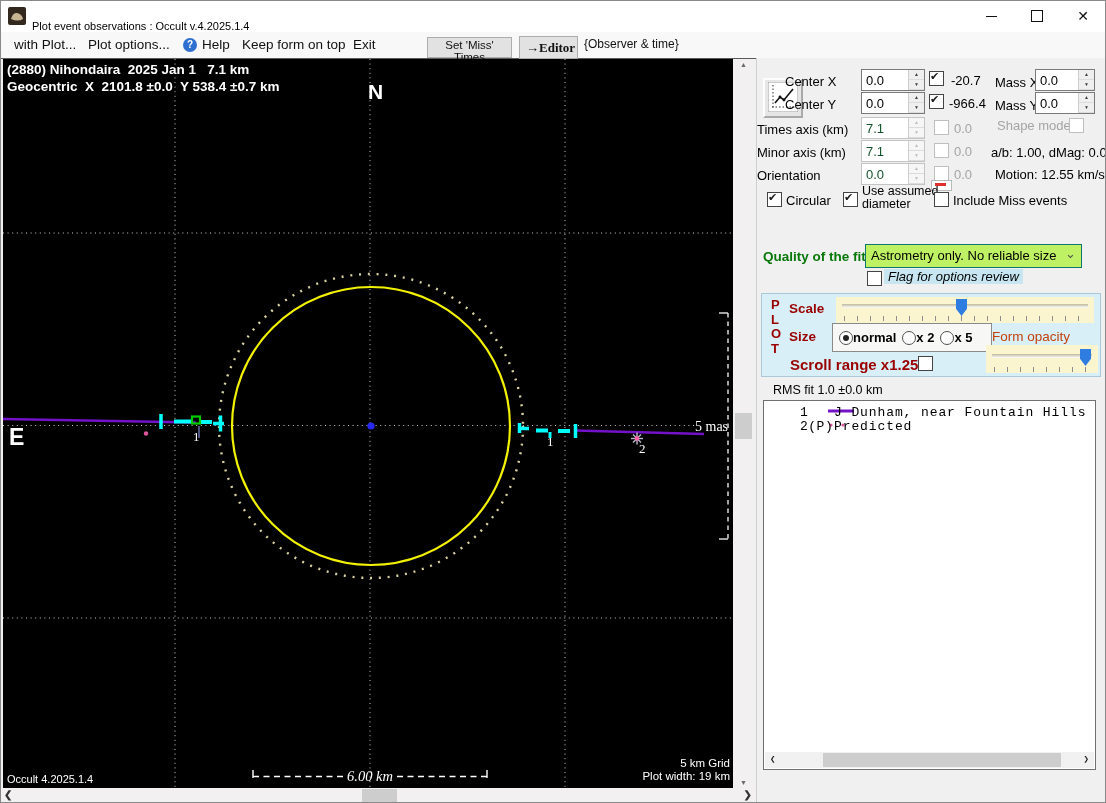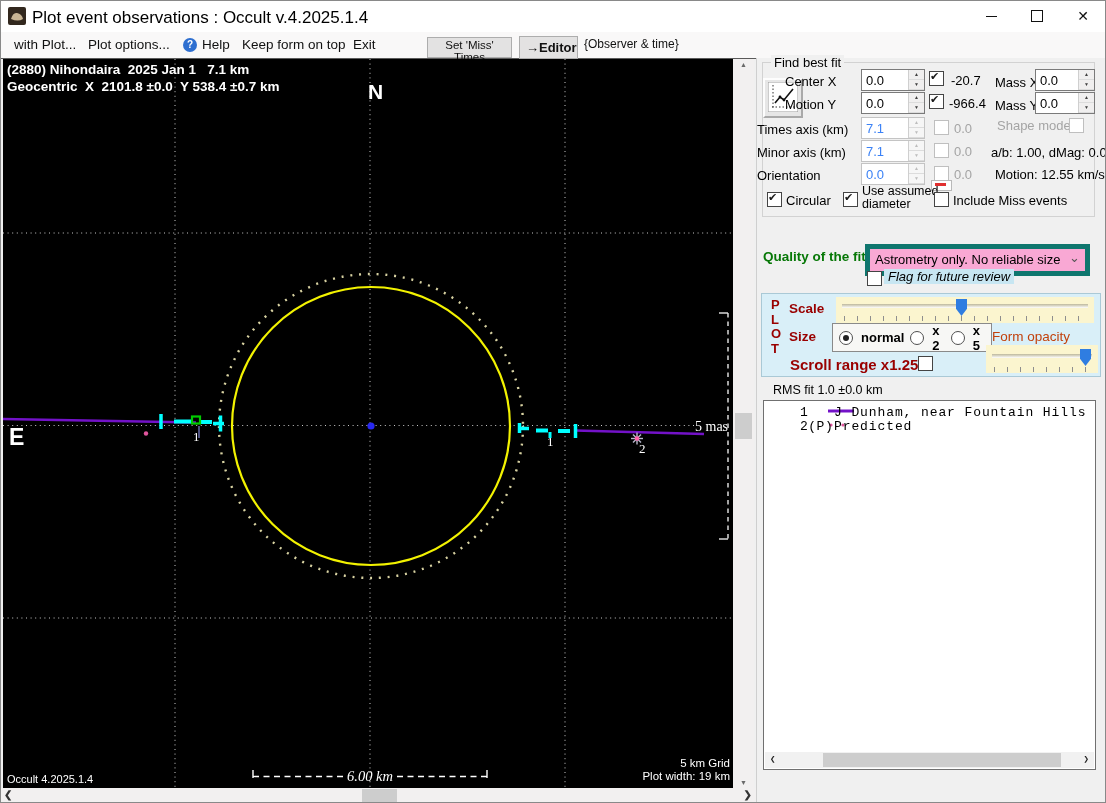--- a/index.html
+++ b/index.html
@@ -3,21 +3,21 @@
 <meta charset="utf-8">
 <style>
   html,body{margin:0;padding:0}
   body{width:1106px;height:803px;position:relative;background:#f0f0f0;
        font-family:"Liberation Sans",sans-serif;overflow:hidden;font-size:13px;color:#000}
   .abs{position:absolute}
   .frame{position:absolute;inset:0;border:1px solid #898989;pointer-events:none;z-index:99}
 
   
   .titlebar{position:absolute;left:0;top:0;width:1106px;height:32px;background:#fff}
-  .title-text{position:absolute;left:32px;top:8px;font-size:17px}
+  .title-text{position:absolute;left:32px;top:20px;font-size:11px}
   .wbtn{position:absolute;top:0;width:46px;height:32px;display:flex;align-items:center;justify-content:center;font-size:12px;color:#111}
   .wbtn .mini{width:11px;height:1px;background:#111}
   .wbtn .maxi{width:10px;height:10px;border:1px solid #111}
 
   
   .menubar{position:absolute;left:0;top:32px;width:1106px;height:26px;background:#f9f8f8;border-bottom:1px solid #5a5a5a}
   .mitem{position:absolute;top:5px;font-size:13.5px;color:#111}
   .helpicon{position:absolute;top:6px;width:14px;height:14px;border-radius:50%;background:#2e6fd0;color:#fff;
             font-size:10px;font-weight:bold;text-align:center;line-height:14px}
   .mbtn{position:absolute;border:1px solid #adadad;background:#e3e2e2;text-align:center;color:#111}
@@ -47,36 +47,36 @@
   .rb{position:absolute;width:12px;height:12px;border:1px solid #505050;border-radius:50%;background:#fff}
   .rb.sel::after{content:"";position:absolute;left:3px;top:3px;width:6px;height:6px;border-radius:50%;background:#222}
   .rb.dis{border-color:#b5b5b5}
   .rb.dis.sel::after{background:#b0b0b0}
 
   .spin{position:absolute;height:20px;border:1px solid #7a7a7a;background:#fff}
   .spin .v{position:absolute;left:4px;top:3px;font-size:13px}
   .spin .btns{position:absolute;right:0;top:0;width:15px;height:100%;border-left:1px solid #cfcfcf;display:flex;flex-direction:column}
   .spin .b{flex:1;background:#f0efef;font-size:5px;color:#404040;text-align:center;line-height:9px;border-bottom:1px solid #dcdcdc}
   .spin.dis{border-color:#c4c4c4}
-  .spin.dis .v{color:#3b82f6}
+  .spin.dis .v{color:#14532d}
   .spin.dis .b{color:#bdbdbd;background:#f6f6f6}
 
-  .combo{position:absolute;border:5px solid #0f766e;background:#f9a8d4}
+  .combo{position:absolute;border:1px solid #0f766e;background:#bef264}
   .combo .cv{position:absolute;left:5px;top:3px;font-size:13px}
   .combo .ca{position:absolute;right:5px;top:1px;color:#555;font-size:13px}
 
   .bluebox{position:absolute;background:#d9eff8;border:1px solid #aac9d6}
   .maroon{color:#990000;font-weight:bold}
   .slider{position:absolute;background:#fbf5cf}
   .groove{position:absolute;height:4px;background:linear-gradient(#bdb89b,#ffffff)}
   .sthumb{position:absolute;width:11px;height:17px;background:#2f7de1;clip-path:polygon(0 0,100% 0,100% 58%,50% 100%,0 58%)}
   .ticks{position:absolute;height:5px;background-image:repeating-linear-gradient(90deg,#8e8e8e 0 1px,transparent 1px 13px)}
 
   .sizebox{position:absolute;border:1px solid #8a8a8a;background:#f7f7f5;display:flex;align-items:center;padding:0 6px;gap:6px}
-  .sizebox .opt{display:flex;align-items:center;gap:8px;font-weight:bold;font-size:13px}
+  .sizebox .opt{display:flex;align-items:center;gap:0;font-weight:bold;font-size:13px}
   .sizebox .rr{position:relative;width:12px;height:12px;border:1px solid #505050;border-radius:50%;background:#fff;flex:0 0 auto}
   .sizebox .rr.sel::after{content:"";position:absolute;left:3px;top:3px;width:6px;height:6px;border-radius:50%;background:#222}
 
   .listbox{position:absolute;background:#fff;border:1px solid #707070;font-family:"Liberation Mono","DejaVu Sans Mono",monospace;font-size:13px}
   .lb-row{position:absolute;left:0;display:flex;align-items:center;height:14px;white-space:pre}
   .lb-sw{width:36px;flex:0 0 auto}
   .lb-num{display:inline-block;width:34px;letter-spacing:0.5px}
   .lb-txt{letter-spacing:0.9px}
   .lb-hscroll{position:absolute;left:1px;right:1px;bottom:1px;height:16px;background:#f1f1f1}
   .lb-hthumb{position:absolute;left:58px;top:1px;width:238px;height:14px;background:#cdcdcd}
@@ -112,21 +112,21 @@
 </div>
 
 <div class="menubar">
   <span class="mitem" style="left:14px">with Plot...</span>
   <span class="mitem" style="left:88px">Plot options...</span>
   <span class="helpicon" style="left:183px">?</span>
   <span class="mitem" style="left:202px">Help</span>
   <span class="mitem" style="left:242px">Keep form on top</span>
   <span class="mitem" style="left:353px">Exit</span>
   <button class="mbtn" style="left:427px;top:5px;width:85px;height:21px;font-size:11.5px;font-family:'Liberation Sans',sans-serif">Set 'Miss' Times</button>
-  <button class="mbtn" style="left:519px;top:4px;width:59px;height:23px;font-size:13px;font-weight:bold;font-family:Liberation Sans, sans-serif">→Editor</button>
+  <button class="mbtn" style="left:519px;top:4px;width:59px;height:23px;font-size:13px;font-weight:bold;font-family:Liberation Serif, serif">→Editor</button>
   <span class="mitem" style="left:584px;font-size:12px">{Observer &amp; time}</span>
 </div>
 
 <div class="plot">
 <svg width="730" height="729" viewBox="0 0 730 729">
   <rect width="730" height="729" fill="#000000"></rect>
 
   <g stroke="#c9c9c9" stroke-width="1" stroke-dasharray="1 3.6">
     <line x1="172" y1="0" x2="172" y2="729"></line>
     <line x1="367" y1="0" x2="367" y2="729"></line>
@@ -207,23 +207,20 @@
 </div>
 
 <div class="hscroll">
   <span class="harrow" style="left:4px">❮</span>
   <div class="hthumb"></div>
   <span class="harrow" style="right:4px">❯</span>
 </div>
 
 <div class="rpanel">
 
-  <div class="fieldset" style="left:5px;top:4px;width:331px;height:153px">
-    <span class="legend">Find best fit</span>
-  </div>
   <button class="abs" style="left:6px;top:20px;width:40px;height:40px;border:2px outset #fdfdfd;background:#e6e6e6;padding:0">
     <svg width="30" height="30">
       <rect width="30" height="30" fill="#fff" stroke="#999"></rect>
       <line x1="5" y1="3" x2="5" y2="26" stroke="#333" stroke-dasharray="1.5 2"></line>
       <line x1="4" y1="25" x2="27" y2="25" stroke="#333" stroke-dasharray="1.5 2"></line>
       <polyline points="7,21 12,15 16,18 25,7" fill="none" stroke="#111" stroke-width="1.6"></polyline>
       <circle cx="12" cy="15" r="1.4" fill="#111"></circle>
         <circle cx="16" cy="18" r="1.4" fill="#111"></circle>
     </svg>
   </button>
@@ -240,21 +237,21 @@
   <span class="lbl" style="left:194px;top:15px">-20.7</span>
   <span class="lbl" style="left:238px;top:17px">Mass X</span>
   <div class="spin" style="left:278px;top:11px;width:58px">
     <span class="v">0.0</span>
     <span class="btns">
         <span class="b">▲</span>
         <span class="b">▼</span>
       </span>
   </div>
 
-  <span class="lbl r" style="left:28px;top:39px;width:72px">Motion Y</span>
+  <span class="lbl r" style="left:28px;top:39px;width:72px">Center Y</span>
   <div class="spin" style="left:104px;top:34px;width:62px">
     <span class="v">0.0</span>
     <span class="btns">
         <span class="b">▲</span>
         <span class="b">▼</span>
       </span>
   </div>
   <span class="cb ck" style="left:172px;top:36px"></span>
   <span class="lbl" style="left:192px;top:38px">-966.4</span>
   <span class="lbl" style="left:238px;top:40px">Mass Y</span>
@@ -315,21 +312,21 @@
   <span class="cb" style="left:177px;top:134px"></span>
   <span class="lbl" style="left:196px;top:135px">Include Miss events</span>
 
 
   <span class="lbl green" style="left:6px;top:191px;font-size:13.5px">Quality of the fit</span>
   <div class="combo" style="left:108px;top:186px;width:215px;height:22px">
     <span class="cv">Astrometry only. No reliable size</span>
     <span class="ca">⌄</span>
   </div>
   <span class="cb" style="left:110px;top:213px"></span>
-  <span class="flaglbl" style="left:127px;top:211px">Flag for future review</span>
+  <span class="flaglbl" style="left:127px;top:211px">Flag for options review</span>
 
   <div class="bluebox" style="left:4px;top:235px;width:338px;height:82px">
     <span class="lbl maroon" style="left:9px;top:3px">P</span>
     <span class="lbl maroon" style="left:9px;top:18px">L</span>
     <span class="lbl maroon" style="left:9px;top:32px">O</span>
     <span class="lbl maroon" style="left:9px;top:47px">T</span>
 
     <span class="lbl maroon" style="left:27px;top:7px;font-size:13.5px">Scale</span>
     <div class="slider" style="left:74px;top:3px;width:258px;height:26px">
       <div class="groove" style="left:6px;top:7px;width:246px"></div>

